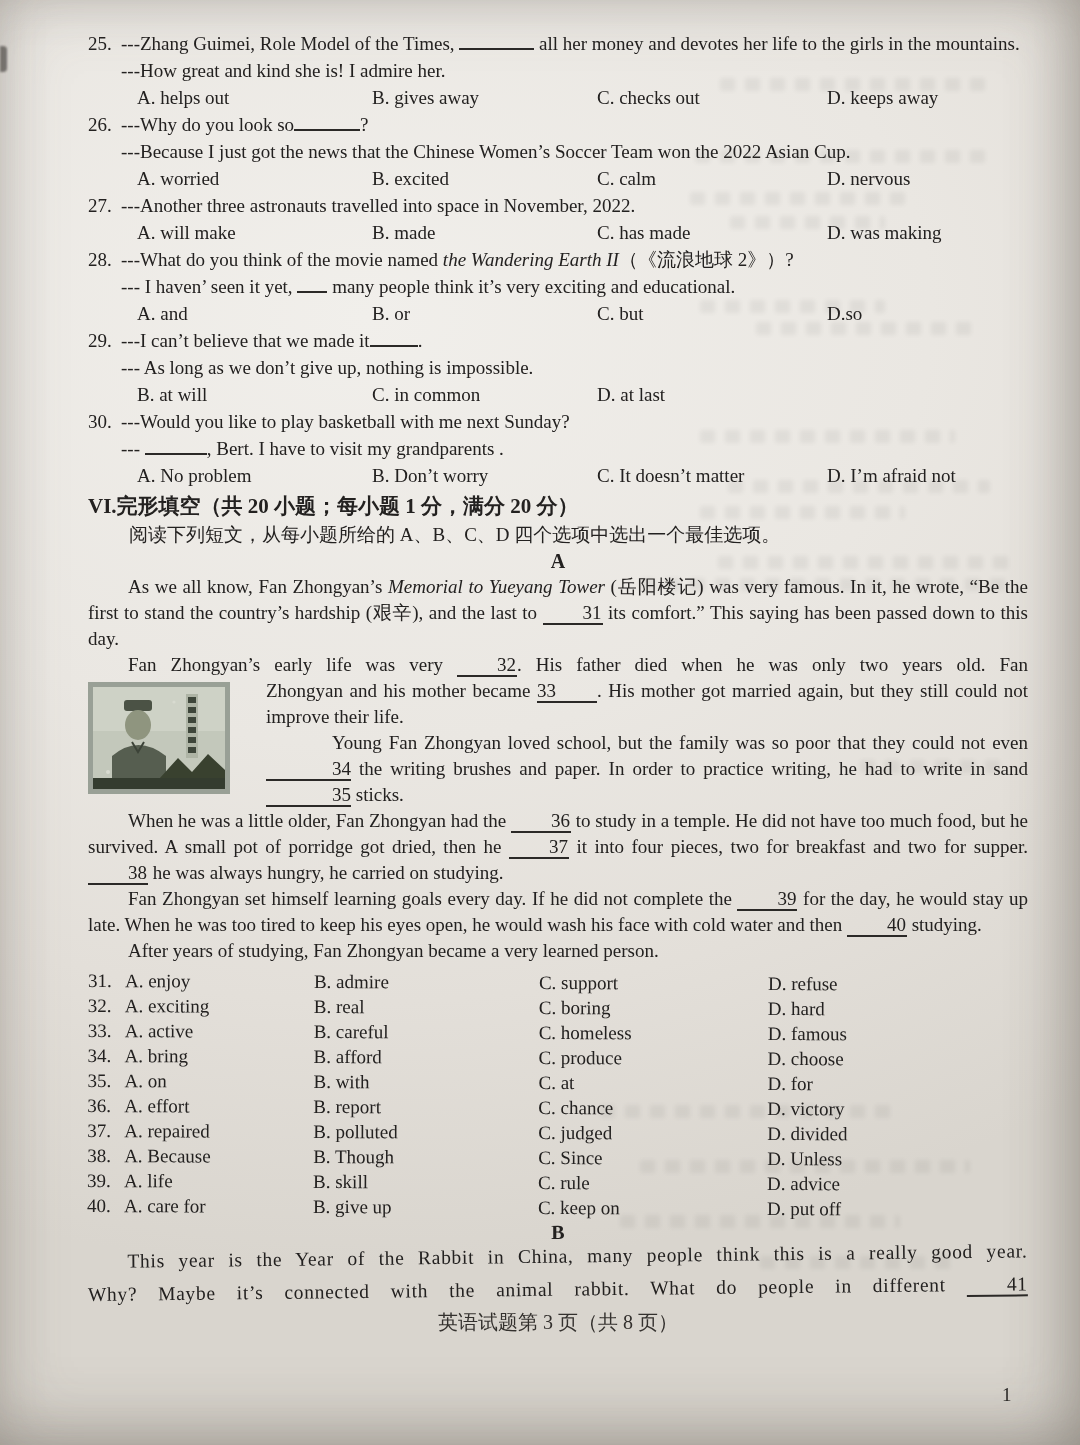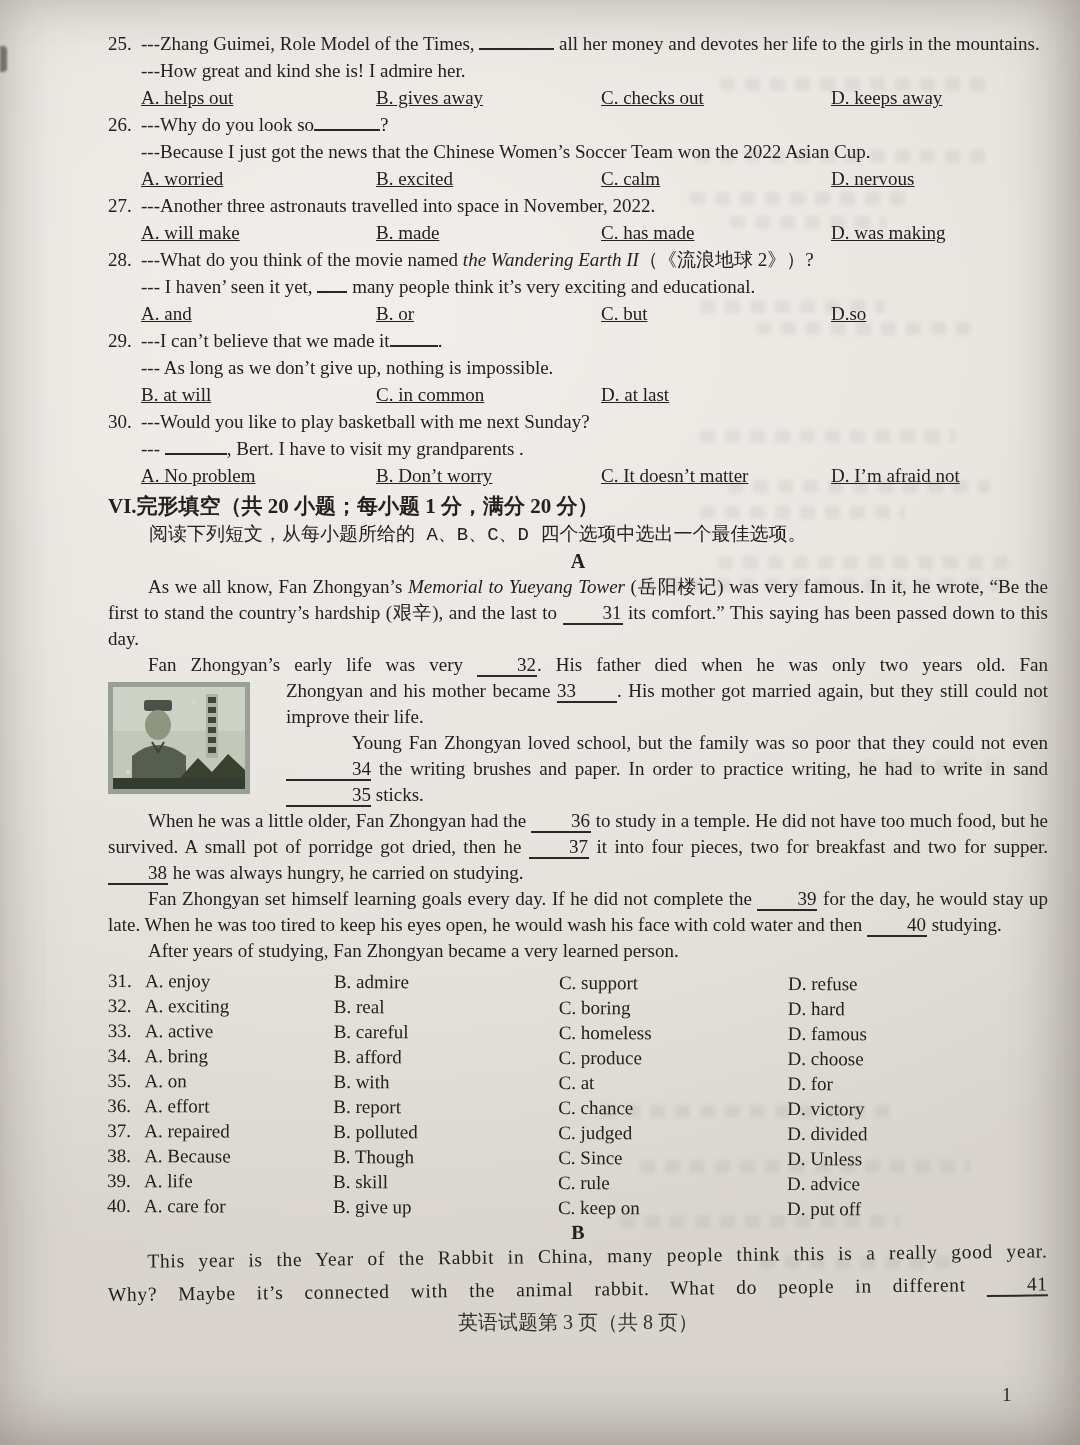--- a/index.html
+++ b/index.html
@@ -10,34 +10,34 @@
   }
   .vignette{position:absolute;inset:0;pointer-events:none;z-index:5;
     box-shadow:inset 0 0 70px rgba(100,92,84,.22),
                inset -32px 0 60px -18px rgba(100,92,84,.30),
                inset 0 -42px 70px -28px rgba(100,92,84,.26),
                inset 22px 0 60px -30px rgba(100,92,84,.12);}
   .notch{position:absolute;left:0;top:46px;width:7px;height:26px;background:#41403d;opacity:.65;
     border-radius:0 4px 4px 0;filter:blur(1px);}
   .bleed{position:absolute;height:13px;opacity:.07;filter:blur(2px);border-radius:3px;
     background:repeating-linear-gradient(90deg, #4a4a48 0 15px, transparent 15px 25px);}
-  .content{position:absolute;left:108px;top:30px;width:940px;font-size:19px;line-height:26px;}
+  .content{position:absolute;left:88px;top:30px;width:940px;font-size:19px;line-height:26px;}
   
   .q .l{text-align:justify;line-height:27px;}
   .q .l1{padding-left:55px;text-indent:-55px;}
   .q .l2{padding-left:33px;}
   .qnum{display:inline-block;width:33px;text-indent:0;}
-  .opts{display:grid;grid-template-columns:235px 225px 230px auto;margin-left:33px;line-height:27px;text-decoration:underline;}
+  .opts{display:grid;grid-template-columns:235px 225px 230px auto;margin-left:49px;line-height:27px;}
   
   .ublank{display:inline-block;border-bottom:2px solid #2b2927;height:15px;vertical-align:baseline;}
   .blank{display:inline-block;min-width:60px;border-bottom:2px solid #2b2927;
     line-height:20px;vertical-align:baseline;}
   
   .sec-title{font-weight:bold;font-size:21px;line-height:29px;margin-top:3px;}
-  .sec-instr{line-height:28px;text-indent:41px;font-family:Liberation Mono, monospace;}
+  .sec-instr{line-height:28px;text-indent:41px;}
   .pheading{text-align:center;font-weight:bold;font-size:20px;line-height:25px;}
   .para{margin:0;text-align:justify;}
   .ind{text-indent:40px;}
   .ind2{text-indent:66px;padding-left:48px;}
   .stretch{text-align-last:justify;}
   .stamp{float:left;width:142px;height:112px;margin:4px 36px 6px 0;}
   .stamp svg{display:block;}
   
   .cloze-table{margin-top:4px;transform:rotate(0.25deg);transform-origin:left top;}
   .crow{display:grid;grid-template-columns:226px 225px 229px auto;line-height:25px;}

